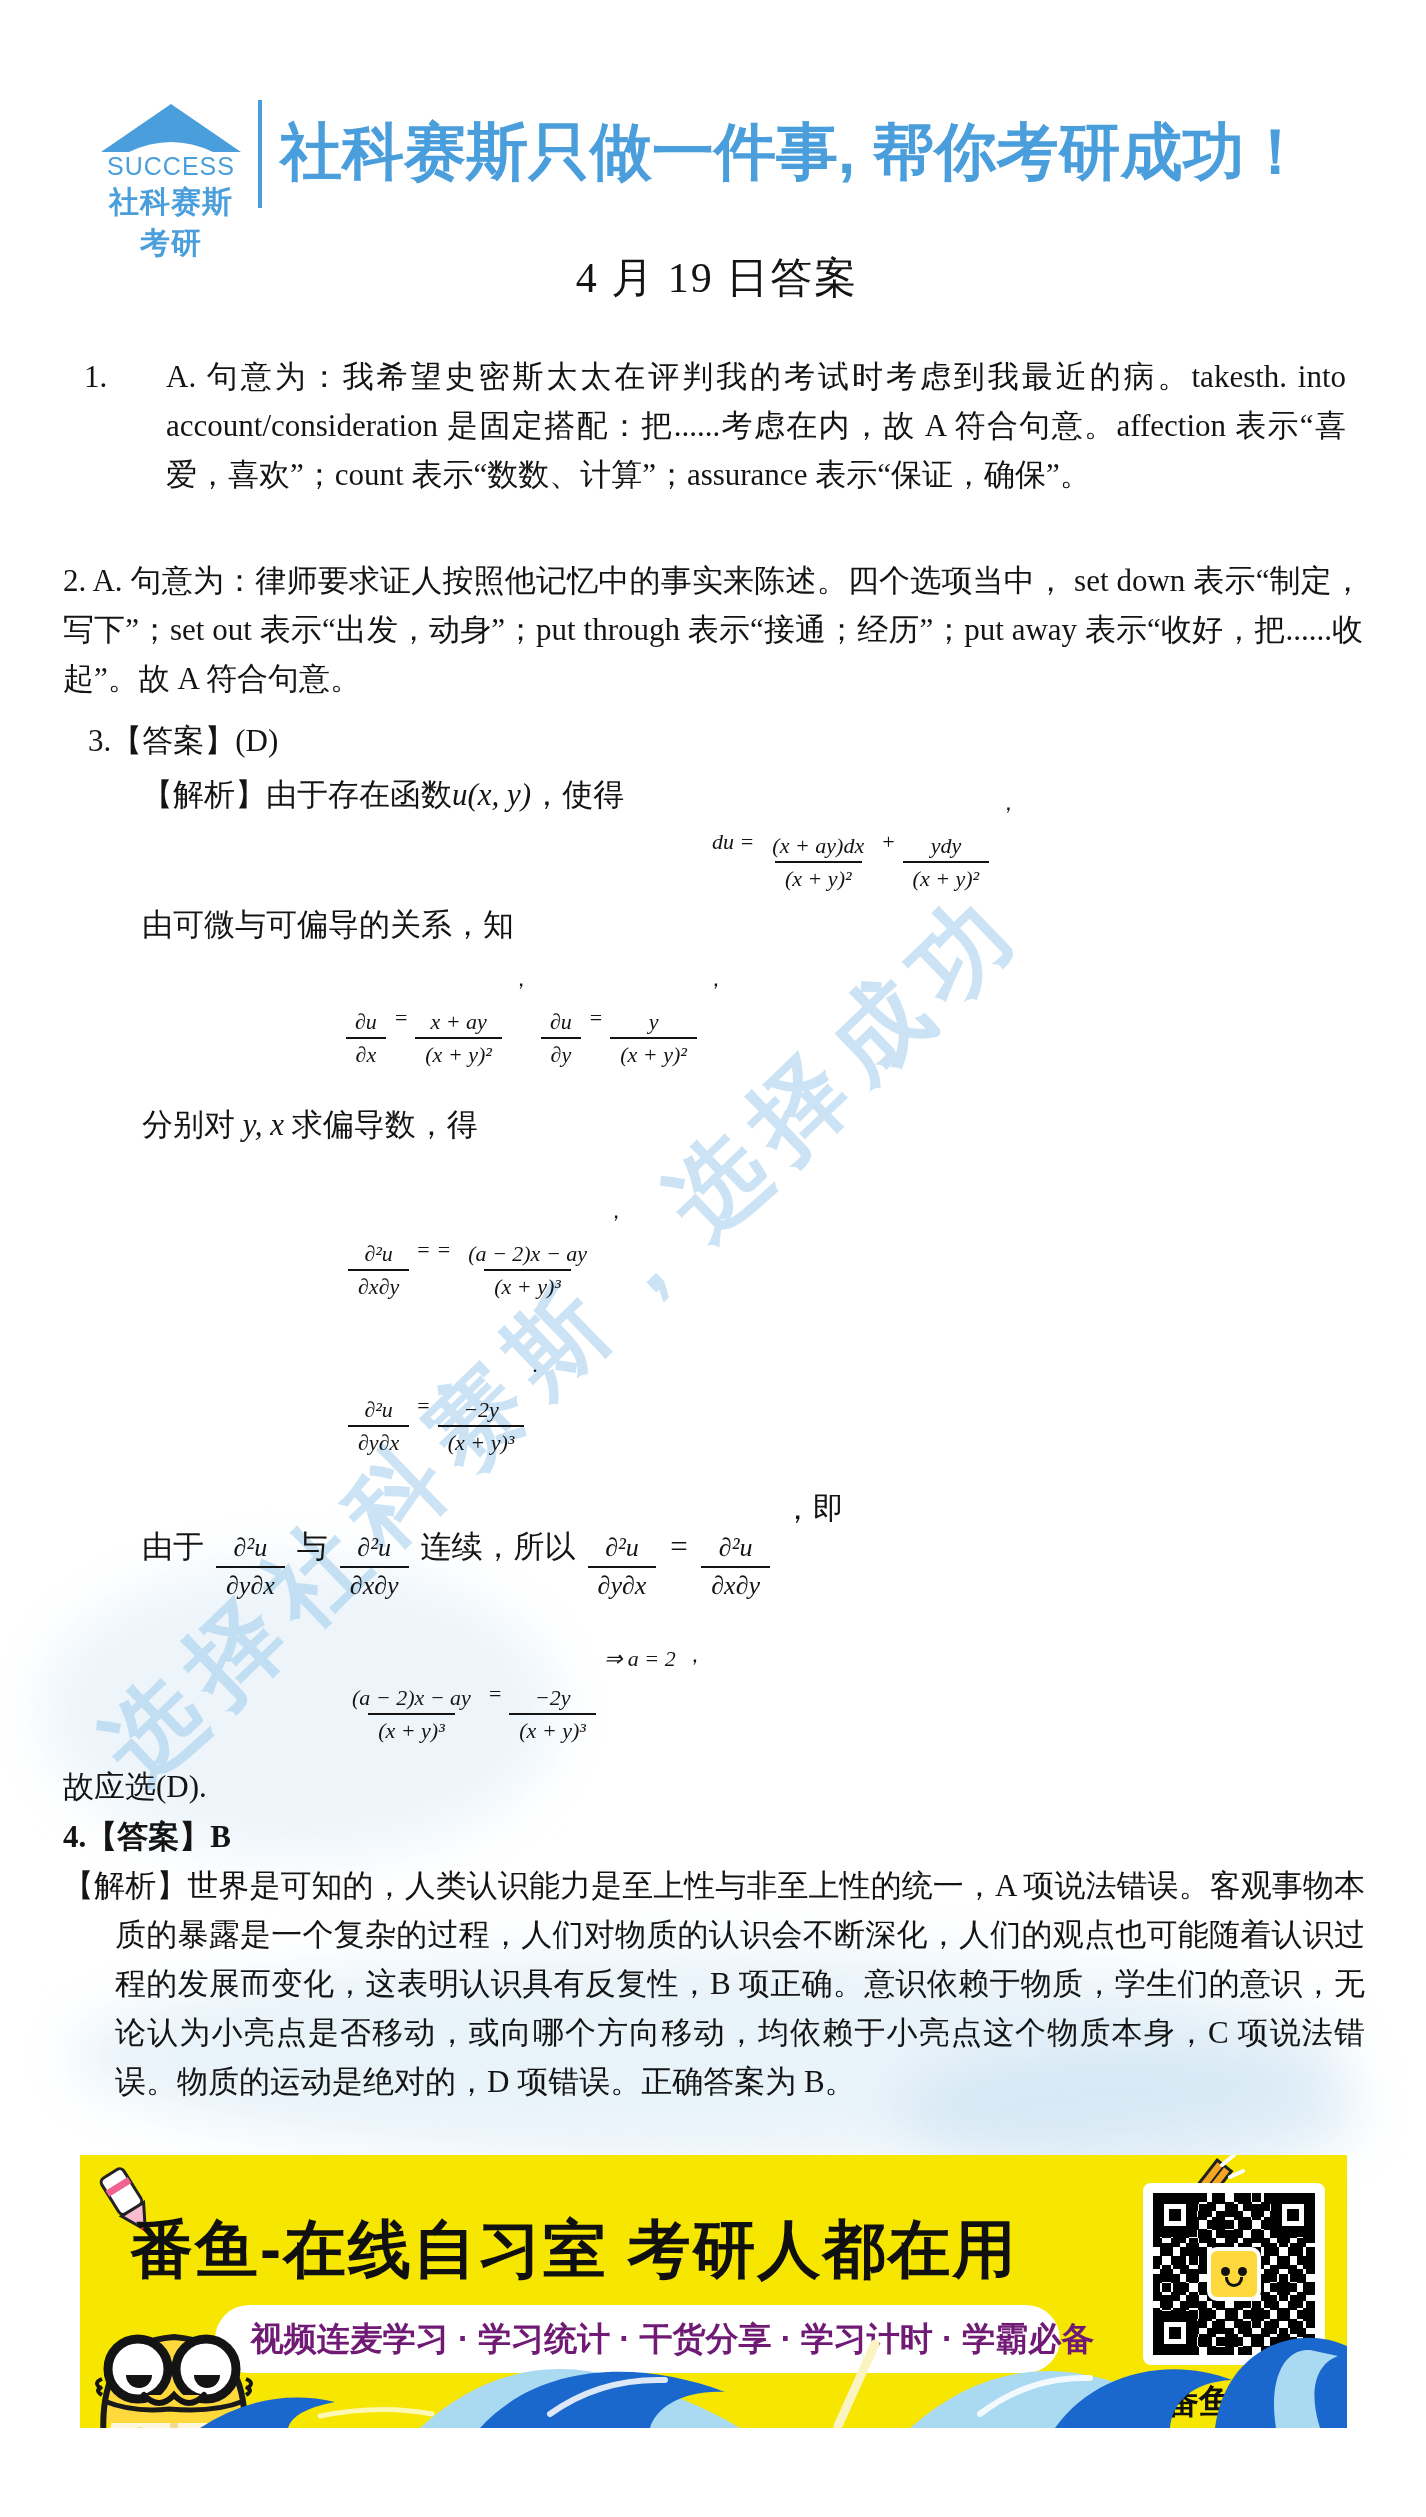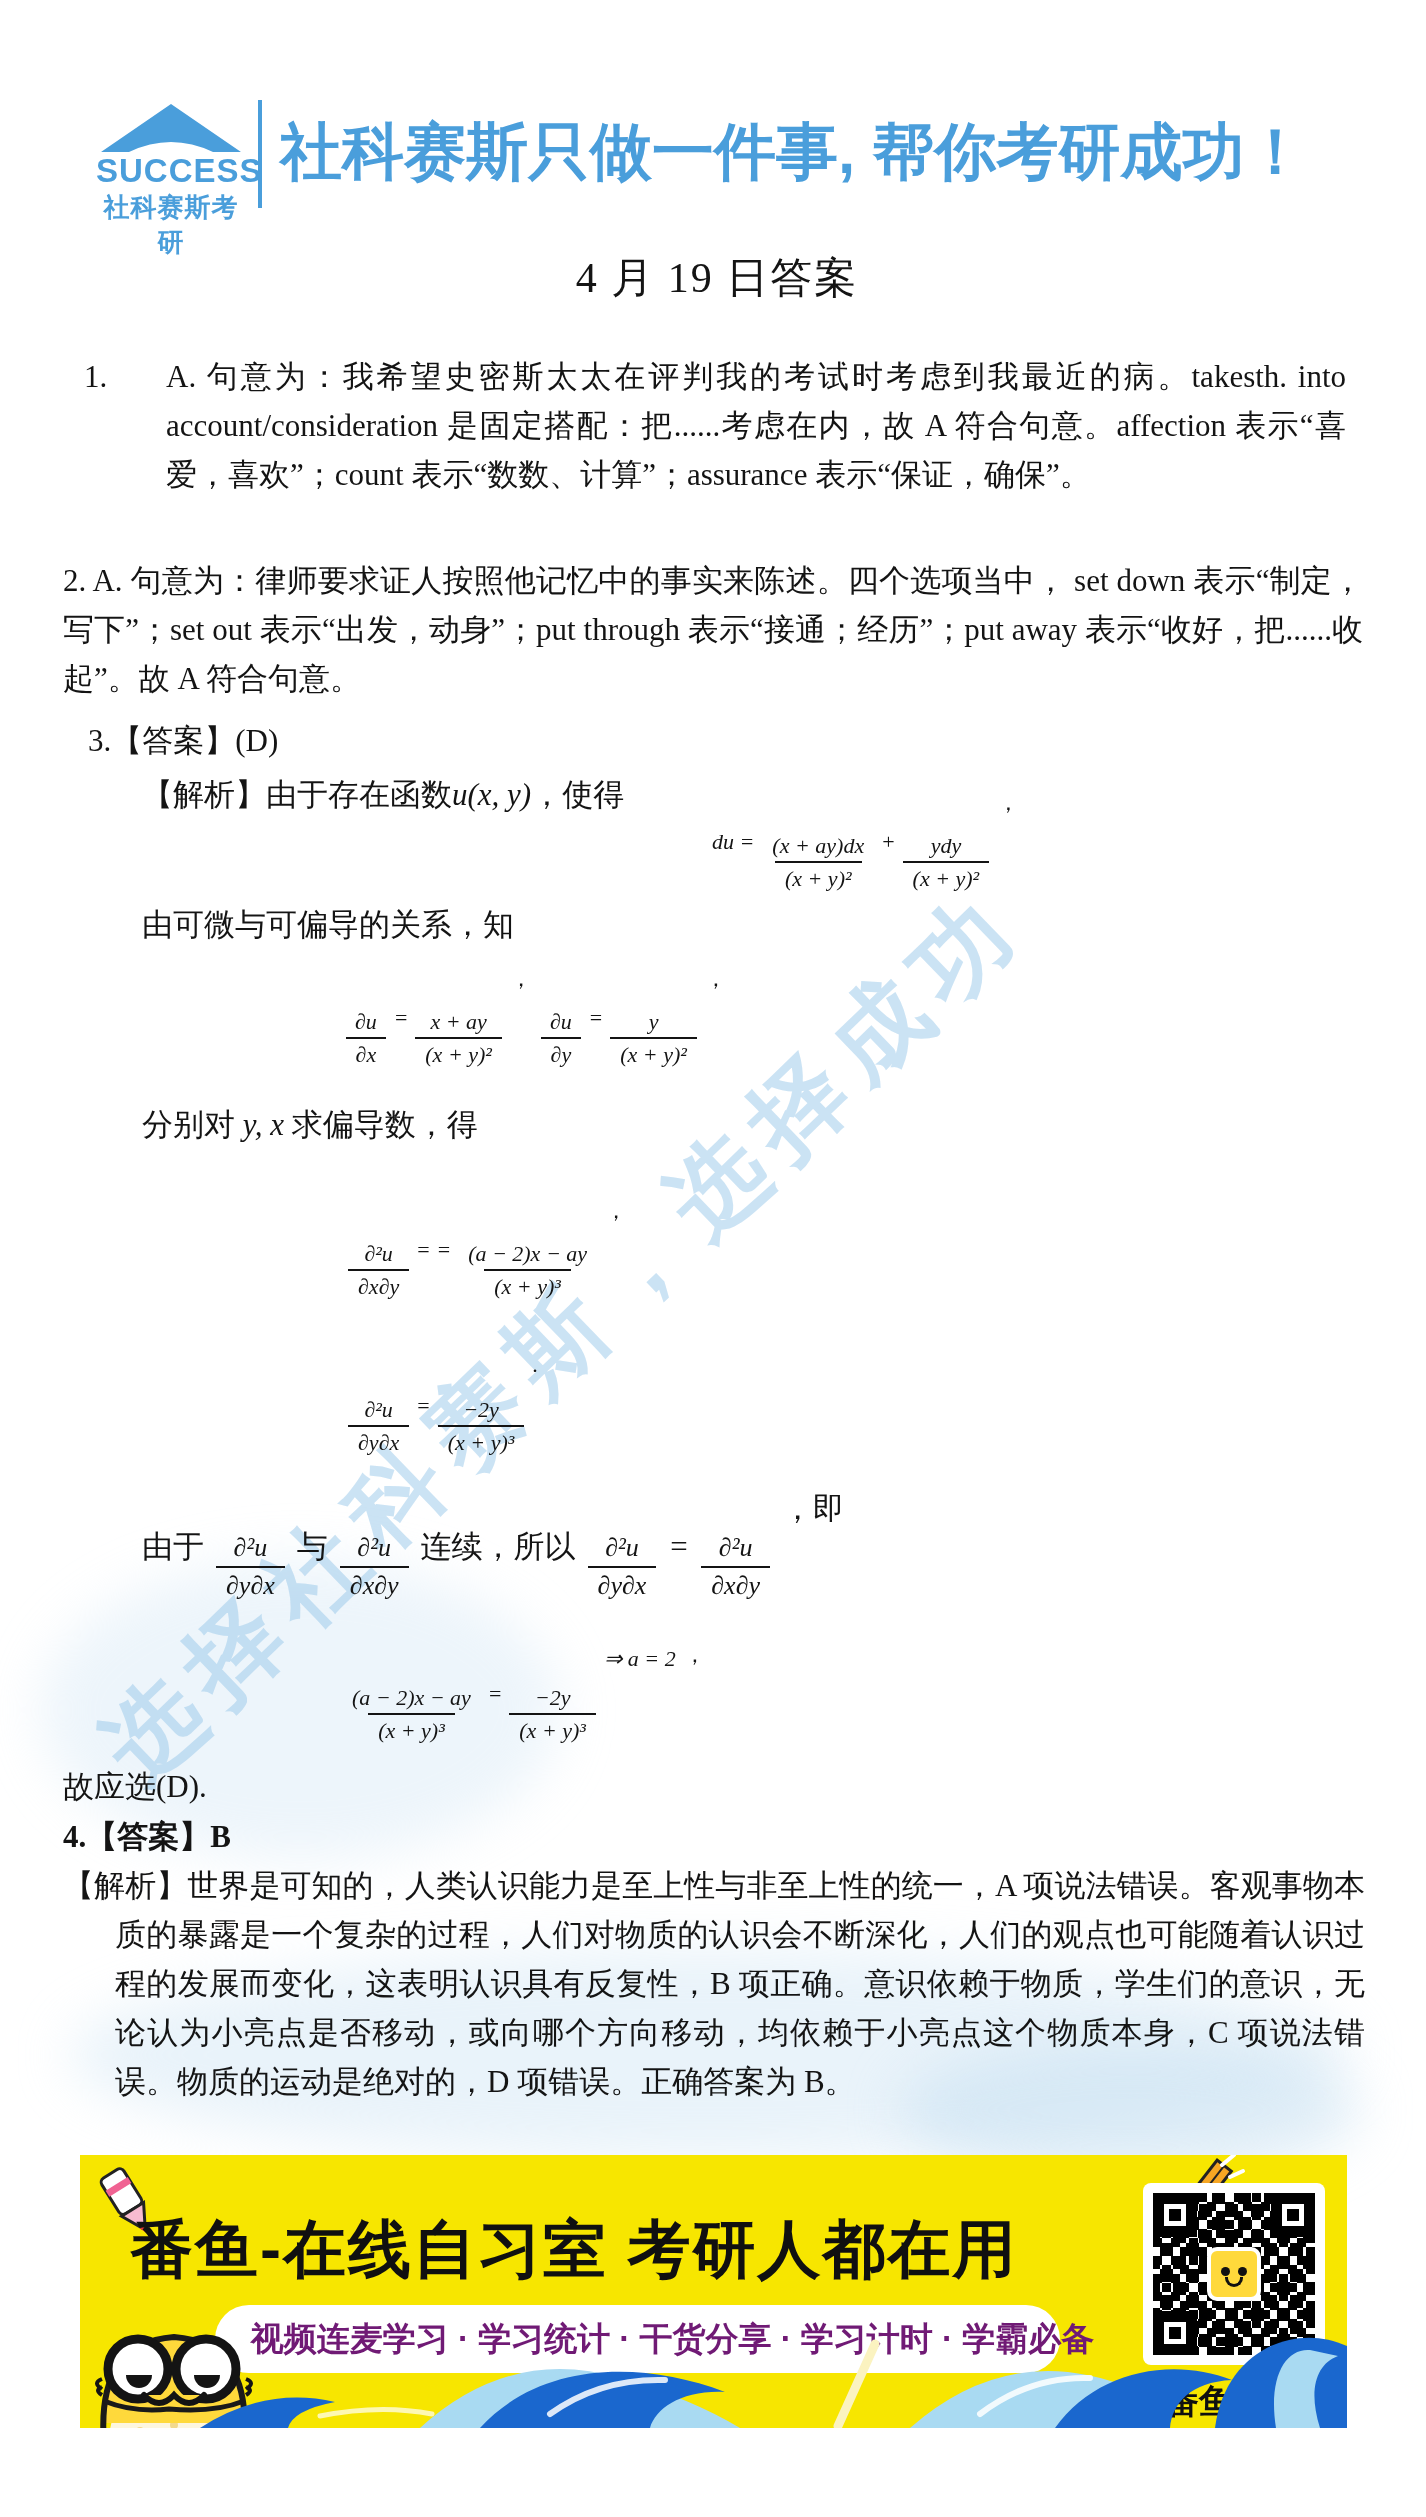--- a/index.html
+++ b/index.html
@@ -4,22 +4,22 @@
 <style>
   * { margin:0; padding:0; box-sizing:border-box; }
   html,body { background:#ffffff; }
   body {
     width:1426px; height:2517px; position:relative; overflow:hidden;
     font-family:"Liberation Serif", serif; color:#141414;
   }
   
   .logo-block { position:absolute; left:96px; top:104px; width:150px; text-align:center; color:#4A9EDB; }
   .logo-roof { display:block; margin:0 auto; }
-  .logo-brand { font-family:"Liberation Sans", sans-serif; font-weight:700; font-size:33px; letter-spacing:1px; line-height:1.0; }
-  .logo-sub { font-family:"Liberation Sans", sans-serif; font-weight:700; font-size:26px; margin-top:3px; letter-spacing:1px; }
+  .logo-brand { font-family:"Liberation Sans", sans-serif; font-weight:400; font-size:25px; letter-spacing:1px; line-height:1.0; }
+  .logo-sub { font-family:"Liberation Sans", sans-serif; font-weight:700; font-size:30px; margin-top:3px; letter-spacing:1px; }
   .header-divider { position:absolute; left:258px; top:100px; width:4px; height:108px; background:#4A9EDB; }
   .slogan { position:absolute; left:280px; top:102px; width:1070px; font-family:"Liberation Sans", sans-serif;
     font-weight:900; font-size:62px; line-height:100px; color:#4A9EDB; letter-spacing:0px; white-space:nowrap; }
   
   .page-title { position:absolute; left:4px; top:250px; width:100%; text-align:center; font-size:42px; letter-spacing:2px; }
   
   .watermark { position:absolute; left:120px; top:1700px; transform:rotate(-44deg); transform-origin:0 50%;
     font-size:96px; font-weight:700; letter-spacing:16px; color:rgba(146,196,232,0.48); white-space:nowrap; z-index:1;
     font-family:"Liberation Sans", sans-serif; }
   .cloud { position:absolute; border-radius:50%; filter:blur(26px); z-index:0; }

